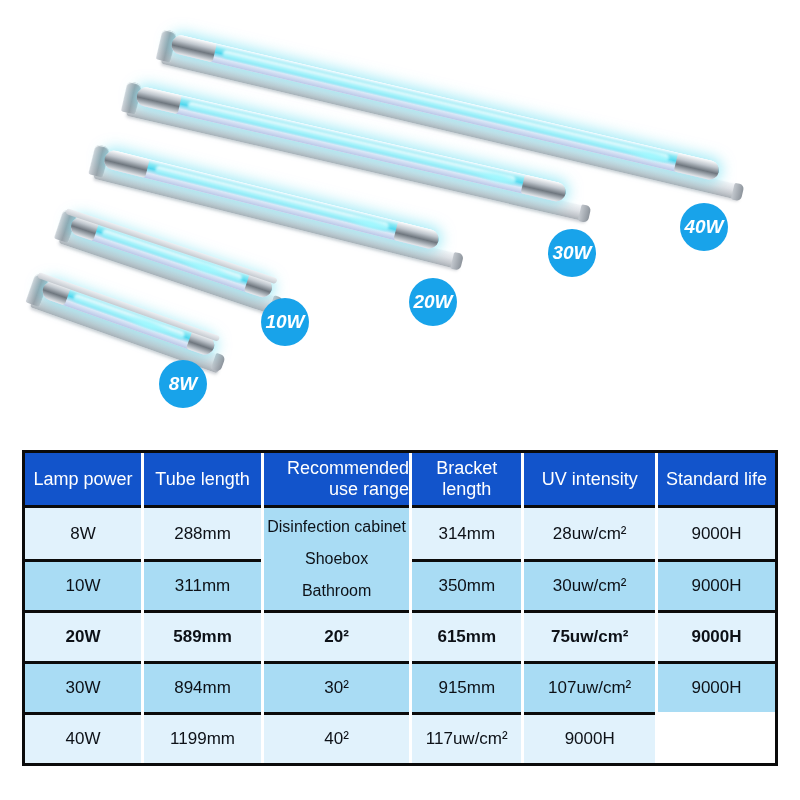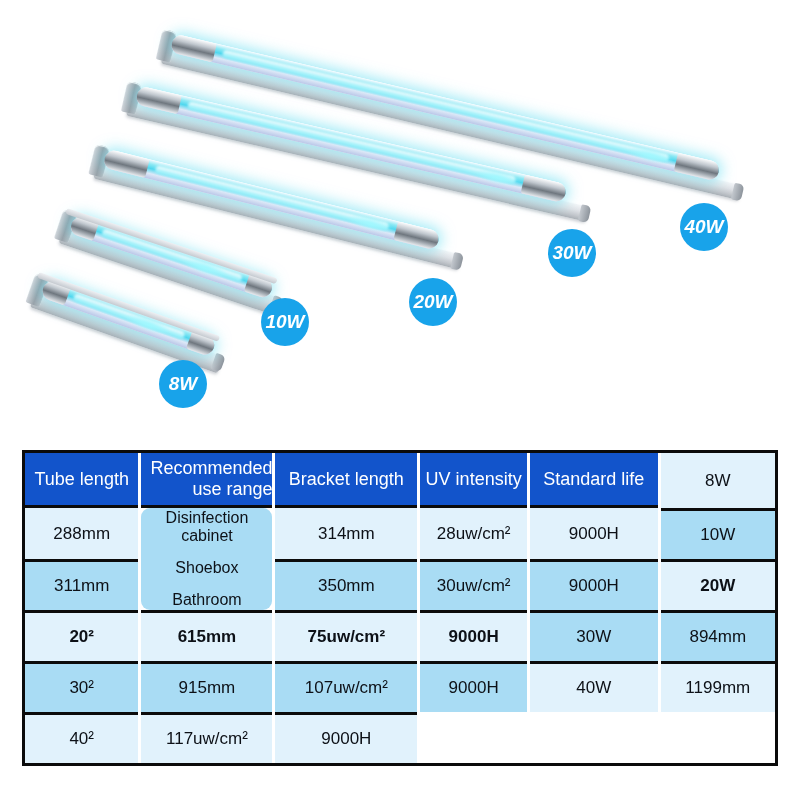--- a/index.html
+++ b/index.html
@@ -61,21 +61,21 @@
   .th{background:var(--header-bg,#1254cb);color:#fff;font-size:18px;
       display:flex;align-items:center;justify-content:center;text-align:center;
       border-bottom:3px solid var(--line,#0b0b0b);}
   .th.use-range{justify-content:flex-start;text-align:right;padding-left:9px;line-height:1.15;}
   .td{display:flex;align-items:center;justify-content:center;font-size:17px;color:#0d1117;}
   .rl{background:var(--row-light,#e1f2fc);}
   .rm{background:var(--row-mid,#a9dcf4);}
   .bt{border-top:3px solid var(--line,#0b0b0b);}
   .bold{font-weight:700;}
   .merged{grid-row:span 2;flex-direction:column;gap:14px;font-size:16px;text-align:center;
-          background:var(--row-mid,#a9dcf4);border-radius:9px;}
+          background:var(--row-mid,#a9dcf4);}
 </style>
 </head>
 <body>
 
 <div class="page">
 
   <div class="scene">
 
     <div class="lamp lamp-40w">
       <div class="rail"></div>
@@ -131,20 +131,21 @@
 
     <div class="badge b-40w">40W</div>
     <div class="badge b-30w">30W</div>
     <div class="badge b-20w">20W</div>
     <div class="badge b-10w">10W</div>
     <div class="badge b-8w">8W</div>
   </div>
 
   <div class="spec-table">
 
+    <div class="th">Lamp power</div>
     <div class="th">Tube length</div>
     <div class="th use-range">Recommended use range</div>
     <div class="th">Bracket length</div>
     <div class="th">UV intensity</div>
     <div class="th">Standard life</div>
 
     <div class="td rl">8W</div>
     <div class="td rl">288mm</div>
     <div class="td merged">
       <span>Disinfection cabinet</span>
@@ -155,20 +156,21 @@
     <div class="td rl">28uw/cm²</div>
     <div class="td rl">9000H</div>
 
     <div class="td rm bt">10W</div>
     <div class="td rm bt">311mm</div>
     <div class="td rm bt">350mm</div>
     <div class="td rm bt">30uw/cm²</div>
     <div class="td rm bt">9000H</div>
 
     <div class="td rl bt bold">20W</div>
+    <div class="td rl bt bold">589mm</div>
     <div class="td rl bt bold">20²</div>
     <div class="td rl bt bold">615mm</div>
     <div class="td rl bt bold">75uw/cm²</div>
     <div class="td rl bt bold">9000H</div>
 
     <div class="td rm bt">30W</div>
     <div class="td rm bt">894mm</div>
     <div class="td rm bt">30²</div>
     <div class="td rm bt">915mm</div>
     <div class="td rm bt">107uw/cm²</div>

